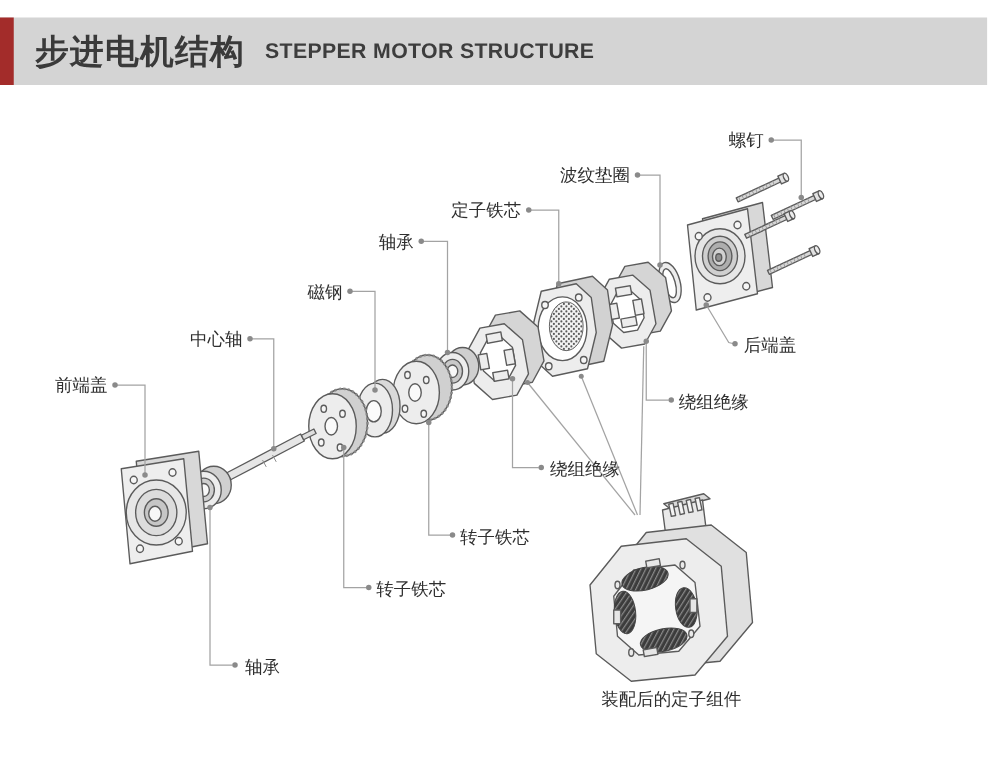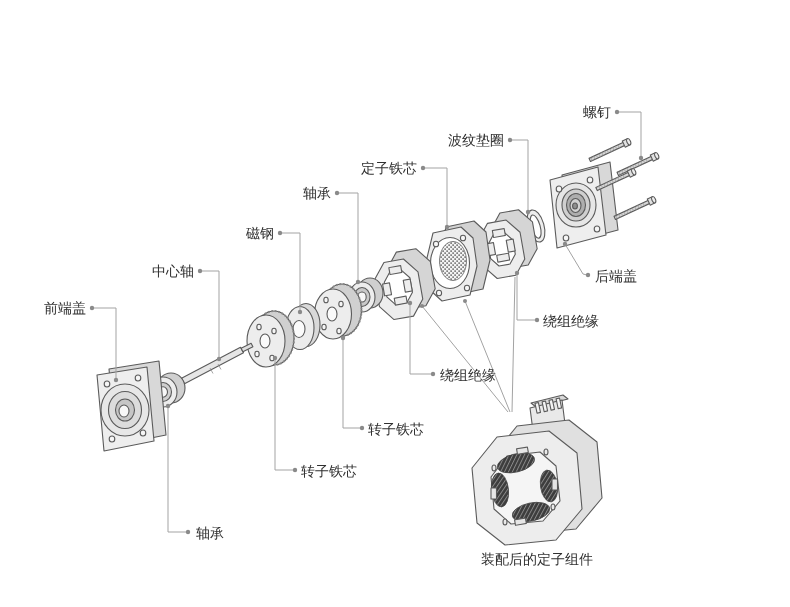--- a/index.html
+++ b/index.html
@@ -16,20 +16,25 @@
   .part { stroke:#5b5b5b; stroke-width:1.1; stroke-linejoin:round; stroke-linecap:round; }
   .lead { stroke:#a3a3a3; stroke-width:1; fill:none; }
   .dot  { fill:#8a8a8a; }
   text.lbl { font-family:"Liberation Sans", sans-serif; font-size:14px; fill:#2f2f2f; }
 </style>
 </head>
 <body>
 
 <div class="page">
 
+  <div class="header">
+    <div class="accent"></div>
+    <span class="hdr-zh">步进电机结构</span>
+    <span class="hdr-en">STEPPER MOTOR STRUCTURE</span>
+  </div>
 
   <svg class="diagram" width="790" height="607" viewBox="0 0 790 607">
     <defs>
       <pattern id="dots" width="4" height="4" patternUnits="userSpaceOnUse">
         <rect width="4" height="4" fill="#f3f3f3"></rect>
         <circle cx="1.1" cy="1.1" r="0.85" fill="#5a5a5a"></circle>
         <circle cx="3.1" cy="3.1" r="0.85" fill="#5a5a5a"></circle>
       </pattern>
       <pattern id="coil" width="3.5" height="3.5" patternUnits="userSpaceOnUse" patternTransform="rotate(40)">
         <rect width="3.5" height="3.5" fill="#3c3c3c"></rect>

